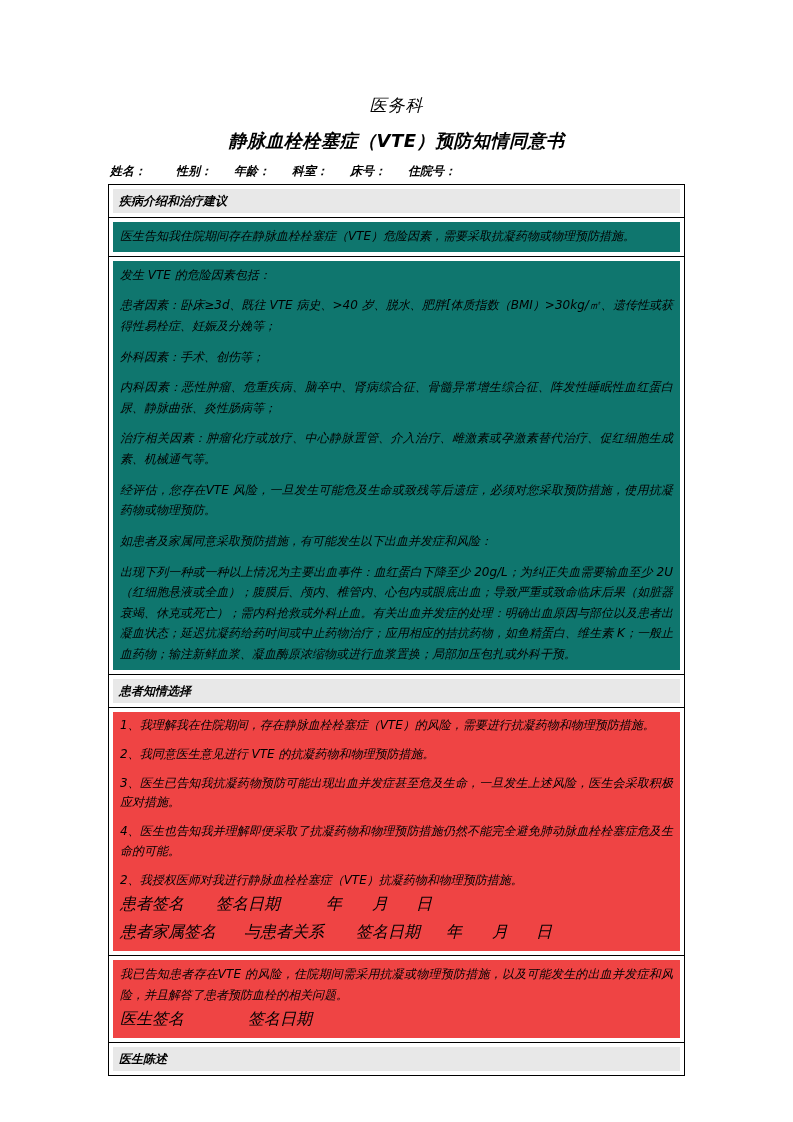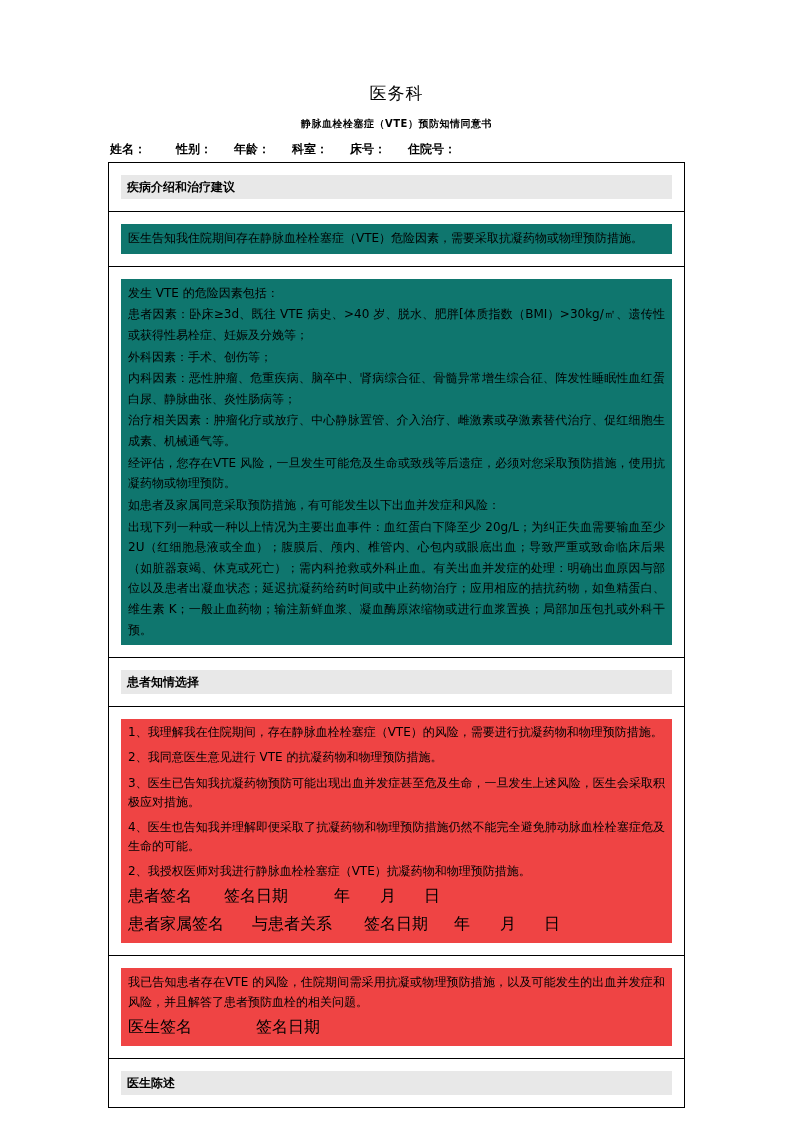--- a/index.html
+++ b/index.html
@@ -9,36 +9,37 @@
   }
   body {
     width: 793px;
     height: 1122px;
     font-family: "DejaVu Sans", "Liberation Sans", sans-serif;
     color: #000000;
     position: relative;
   }
   .page {
     position: absolute;
-    left: 0; top: 0;
+    left: 0; top: 12px;
     width: 793px;
     height: 918px;
     box-sizing: border-box;
     padding: 82px 108px 0 108px;
+    font-style: italic;
   }
   .doc-title {
     text-align: center;
     font-size: 17px;
     font-weight: normal;
     letter-spacing: 1px;
     margin: 0 0 12px 0;
   }
   .doc-subtitle {
     text-align: center;
-    font-size: 10px;
+    font-size: 18px;
     font-weight: bold;
     margin: 0 0 10px 0;
     letter-spacing: 0.5px;
   }
   .patient-line {
     font-size: 12px;
     font-weight: bold;
     margin: 0 0 4px 2px;
     white-space: nowrap;
   }
@@ -49,21 +50,21 @@
     margin-right: 30px;
     text-align: right;
   }
   table.main {
     width: 100%;
     border-collapse: collapse;
     table-layout: fixed;
   }
   table.main td {
     border: 1px solid #000000;
-    padding: 12px;
+    padding: 4px;
     vertical-align: top;
   }
   .sec-head {
     background: #e8e8e8;
     font-size: 12px;
     font-weight: bold;
     padding: 3px 6px 3px 6px;
     line-height: 1.5;
   }
   .sec-body {
@@ -73,21 +74,21 @@
     padding: 4px 7px 5px 7px;
     text-align: justify;
   }
   .sec-body.white {
     background: #ef4444;
   }
   .sec-body p {
     margin: 0;
   }
   .sec-body p + p {
-    margin-top: 1px;
+    margin-top: 10px;
   }
   .choice p {
     margin: 0 0 6px 0;
     line-height: 1.6;
     font-size: 12px;
   }
   .choice p:last-of-type {
     margin-bottom: 0;
   }
   .sign-row {

